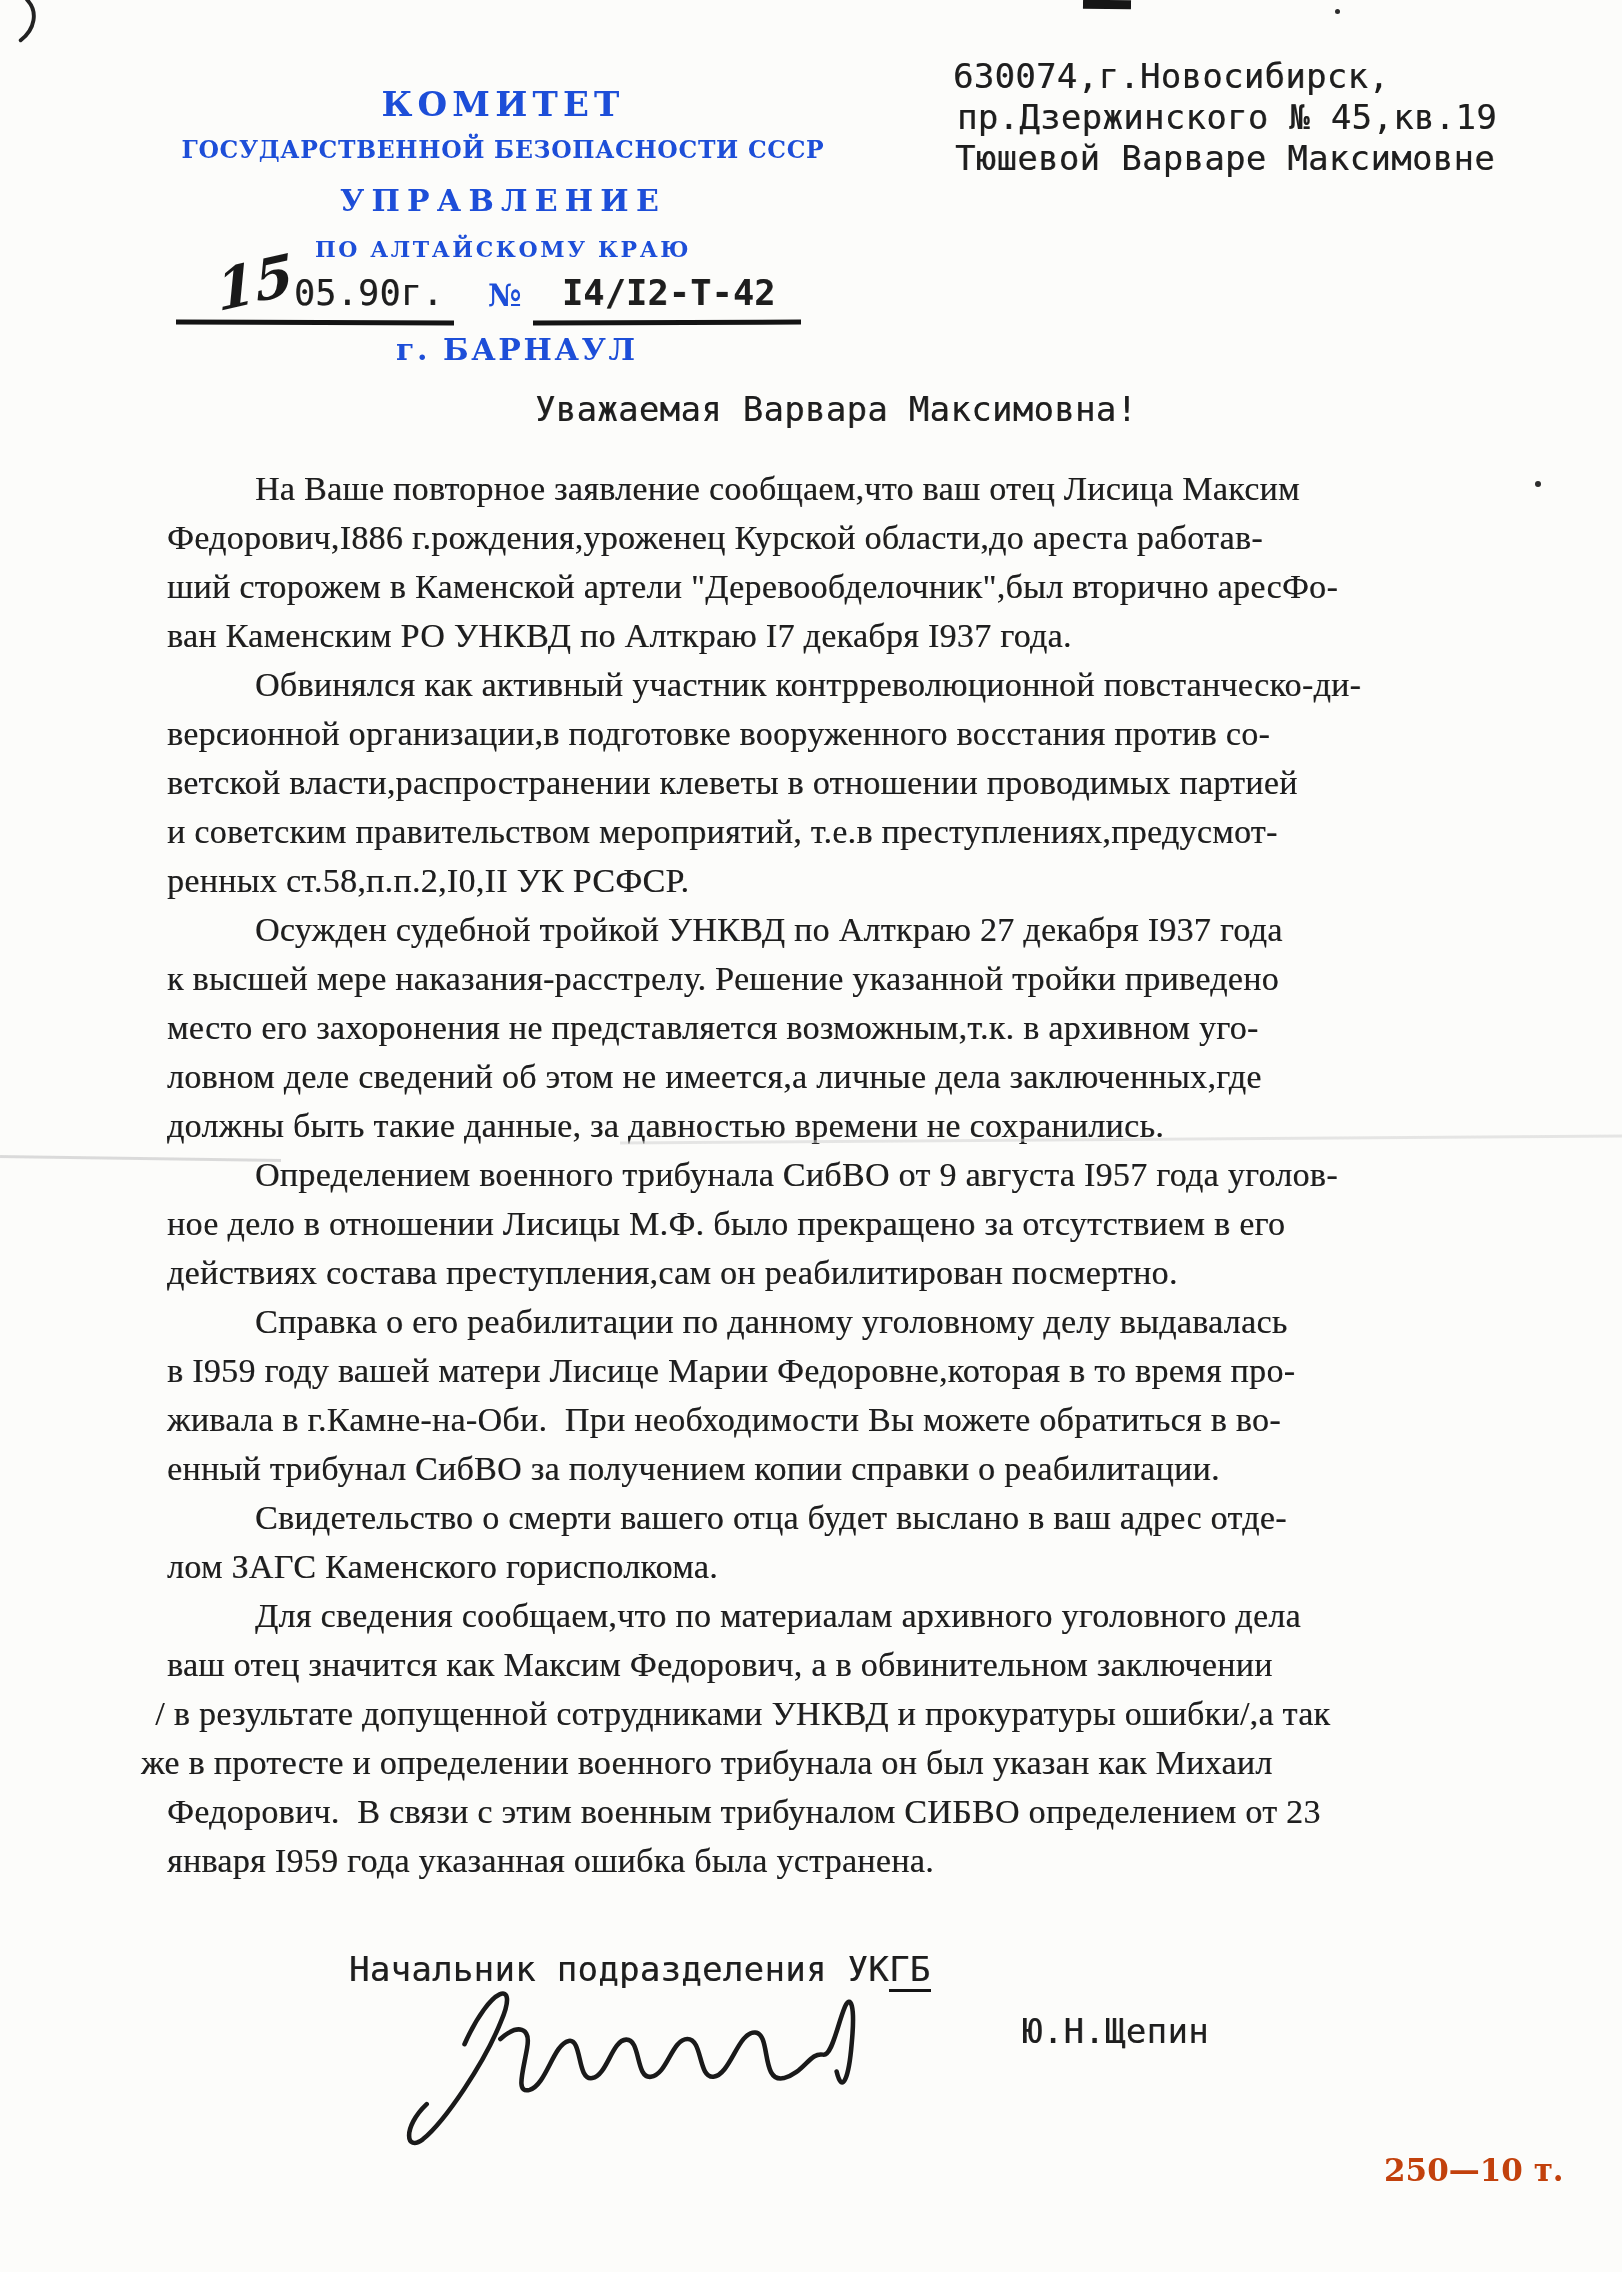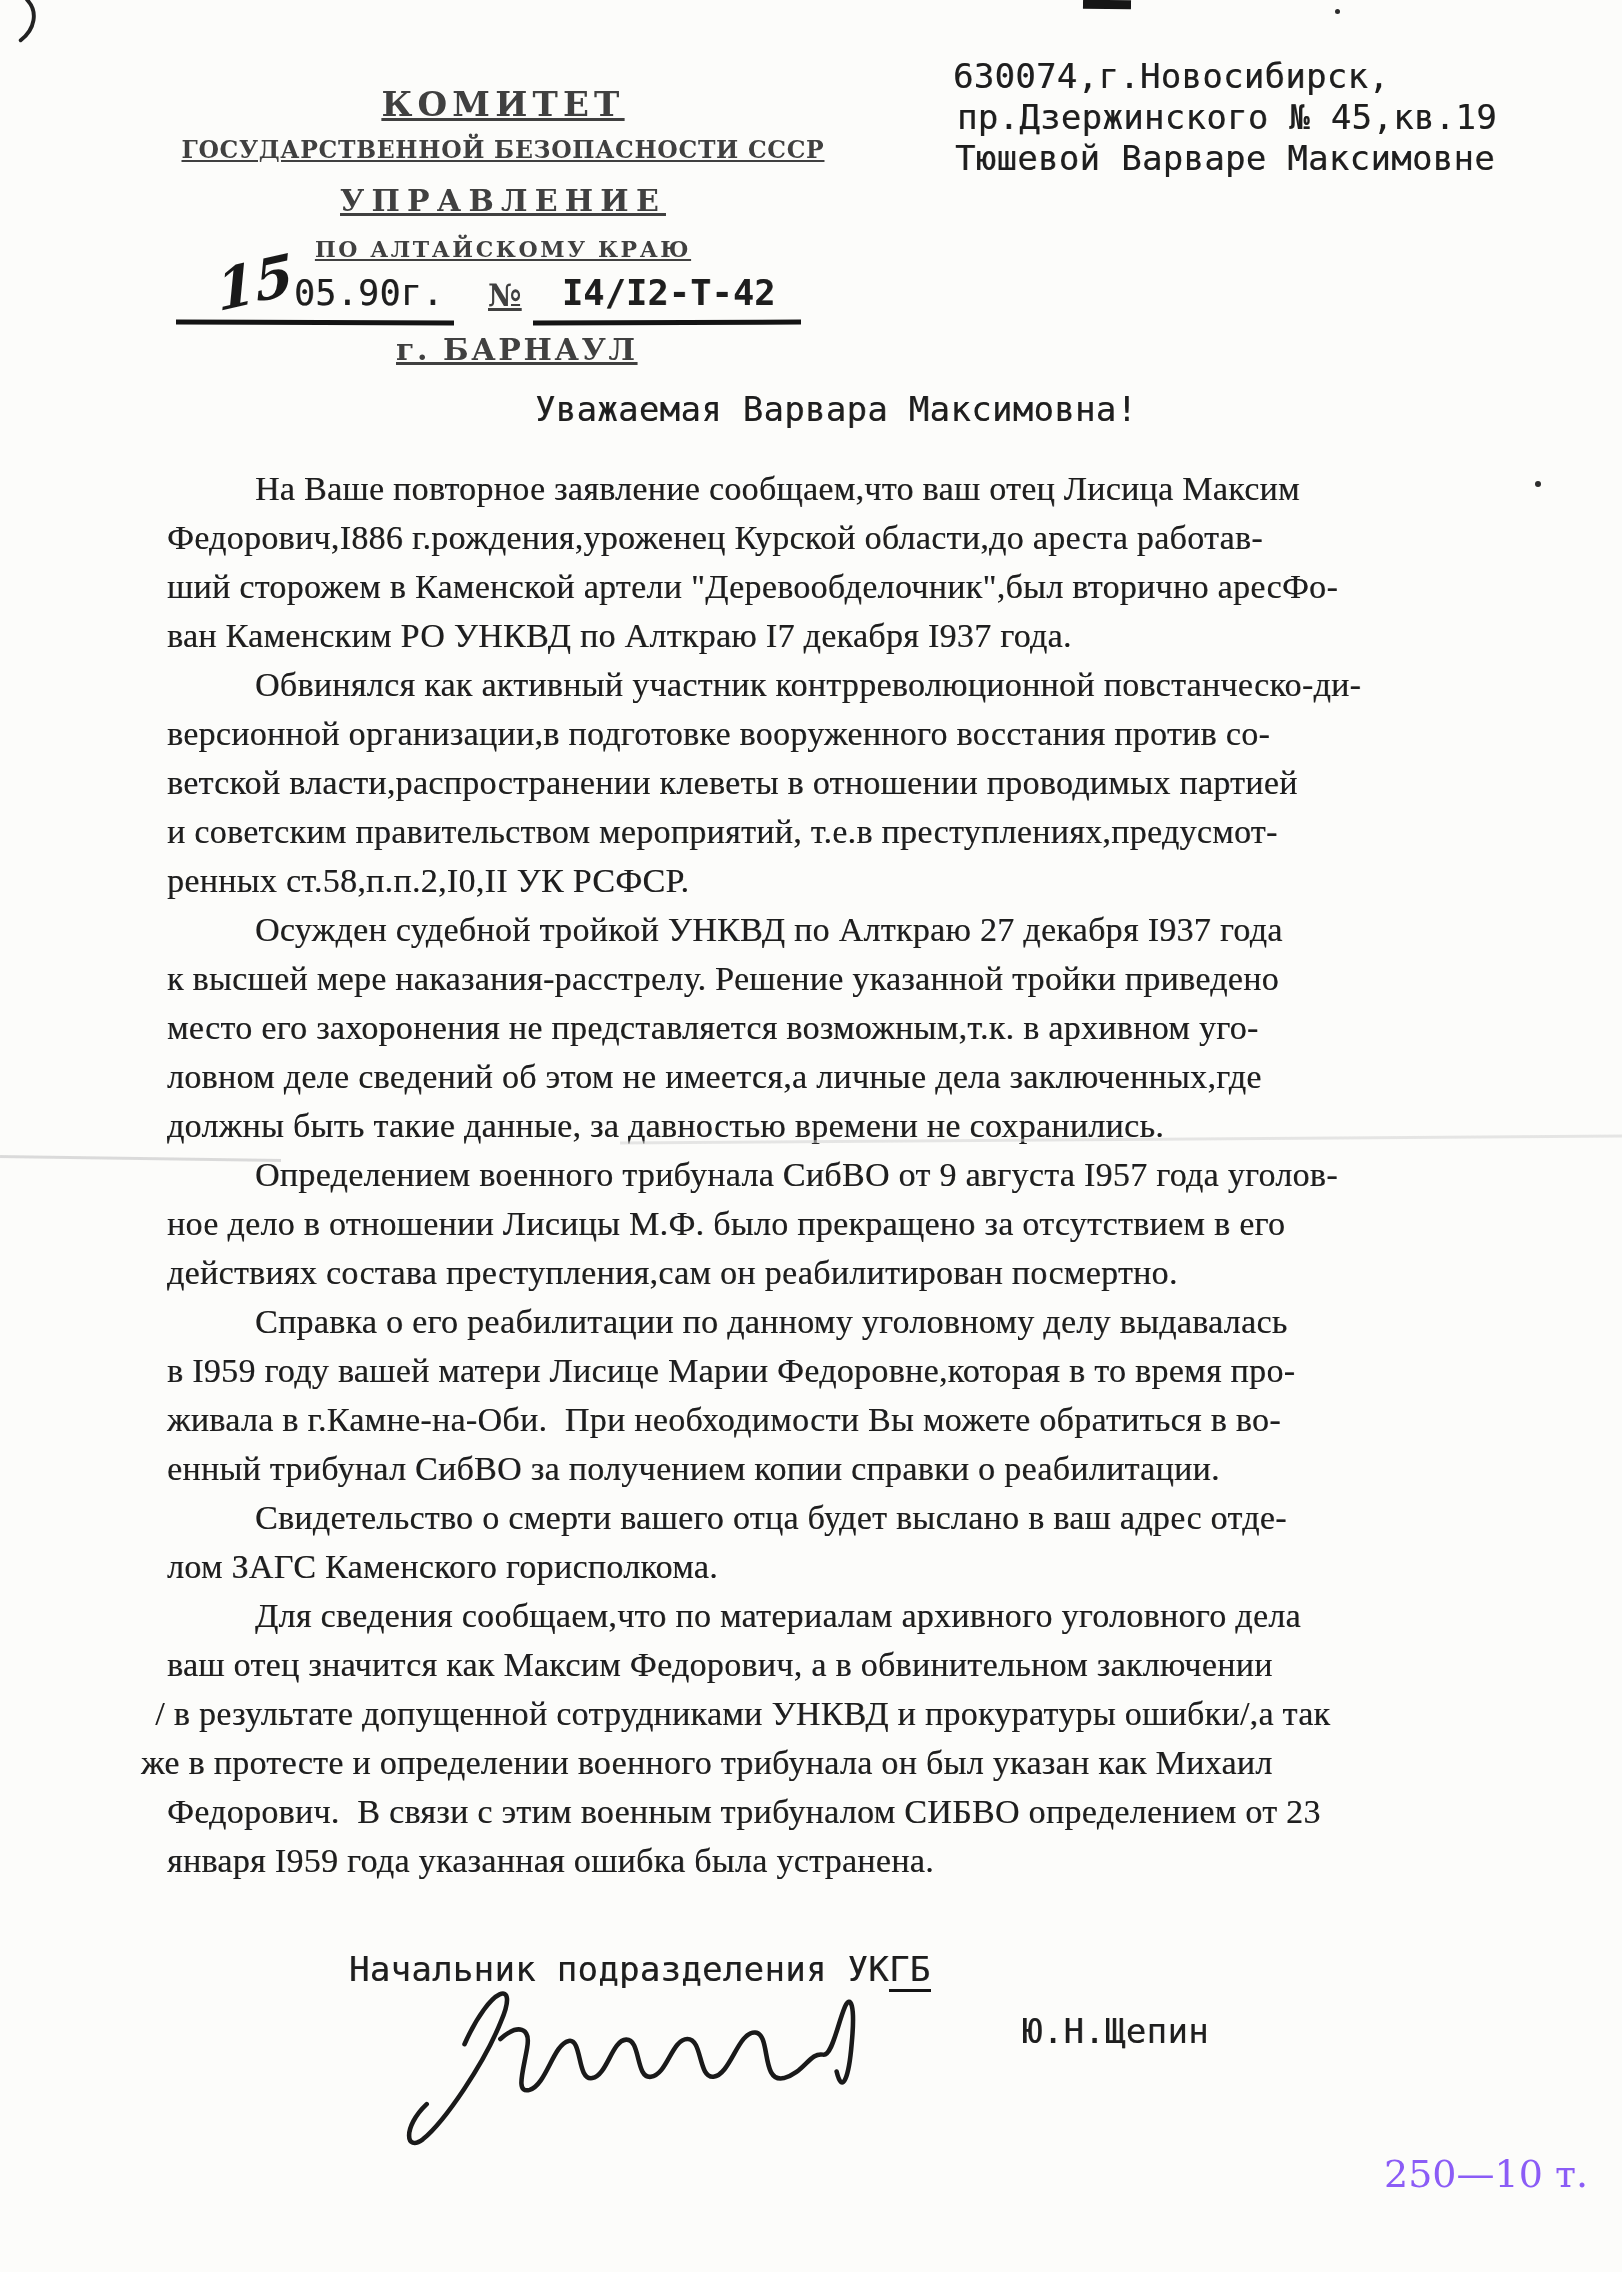--- a/index.html
+++ b/index.html
@@ -16,23 +16,22 @@
     font-family:"DejaVu Sans Mono",monospace;
     font-size:34px;
     letter-spacing:0.3px;
     white-space:pre;
     color:#1e1e1e;
     text-shadow:0.4px 0.4px 0.5px rgba(25,25,25,0.55);
   }
   .serifb{
     font-family:"DejaVu Serif",serif;
     font-weight:bold;
-    color:#404040;
+    color:#1d4ed8;
     white-space:pre;
-    text-decoration:underline;
   }
   .lh{left:157px;width:692px;text-align:center;}
   .body-block{position:absolute;left:167px;top:464px;width:1430px;}
   .ln{
     height:49px;line-height:49px;
     font-family:Liberation Serif, serif;
     font-size:34px;letter-spacing:0.3px;
     white-space:pre;overflow:visible;
     color:#1e1e1e;
     text-shadow:0.4px 0.4px 0.5px rgba(25,25,25,0.55);
@@ -104,21 +103,21 @@
 
   <svg class="abs" style="left:366px;top:1966px;" width="575" height="189" viewBox="0 0 880 290">
     <g fill="none" stroke="#1a1a1a" stroke-width="7" stroke-linecap="round">
       <path d="M 150 120 C 190 30, 235 18, 206 85 C 180 150, 120 238, 86 266 C 60 286, 54 248, 92 212"></path>
       <path d="M 205 112 C 232 88, 252 94, 246 126 C 240 162, 228 196, 250 190 C 276 182, 286 120, 310 115 C 331 111, 322 176, 346 172 C 369 168, 376 114, 398 113 C 421 112, 412 173, 436 170 C 461 167, 468 112, 492 112 C 516 112, 508 172, 532 170 C 558 167, 570 100, 596 102 C 621 104, 604 180, 640 172 C 671 164, 680 132, 700 136 C 714 139, 722 90, 734 62 C 742 44, 750 58, 744 120 C 740 168, 730 200, 721 162"></path>
     </g>
   </svg>
 
   <div class="abs typ" style="left:1022px;top:2011px;">Ю.Н.Щепин</div>
 
-  <div class="abs" style="left:1384px;top:2152px;font-family:'DejaVu Serif',serif;font-size:38px;color:#8b5cf6;white-space:pre;">250—10 т.</div>
+  <div class="abs" style="left:1384px;top:2152px;font-family:'DejaVu Serif',serif;font-size:31px;color:#c2410c;white-space:pre;font-weight:bold;">250—10 т.</div>
 
   <svg class="abs" style="left:9.1px;top:0;" width="52" height="52" viewBox="0 0 80 80">
     <path d="M 28 0 C 45 18, 40 45, 18 62" fill="none" stroke="#222" stroke-width="6" stroke-linecap="round"></path>
   </svg>
   <div class="abs" style="left:1083px;top:0;width:48px;height:9.1px;background:#161616;transform:rotate(0.6deg);"></div>
   <div class="abs dot" style="left:1335px;top:9.1px;width:5.2px;height:5.2px;"></div>
   <div class="abs dot" style="left:1535px;top:481px;width:5.9px;height:5.9px;"></div>
   <div class="abs crease" style="left:0;top:1157px;width:281px;height:3.3px;background:#c9c9c9;opacity:0.65;transform:rotate(0.8deg);"></div>
   <div class="abs crease" style="left:620px;top:1138px;width:1002px;height:2.6px;background:#d3d3d3;opacity:0.55;transform:rotate(-0.4deg);"></div>
 

